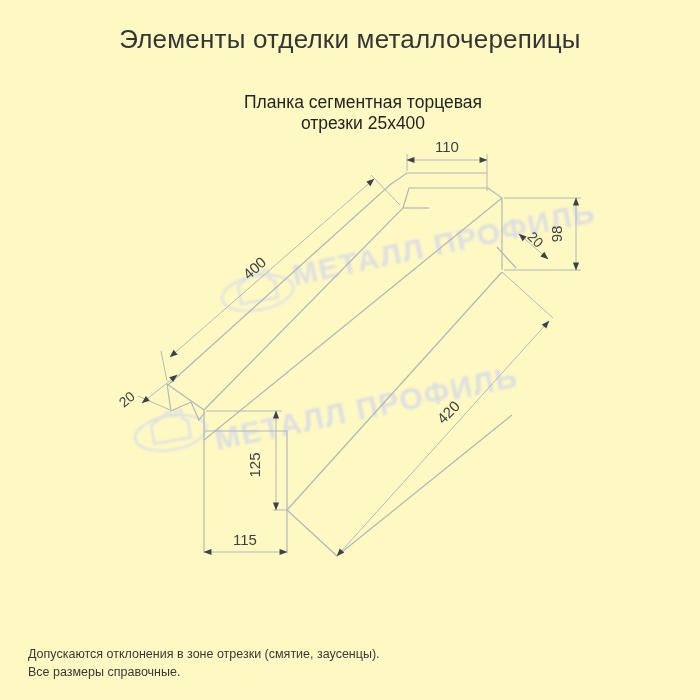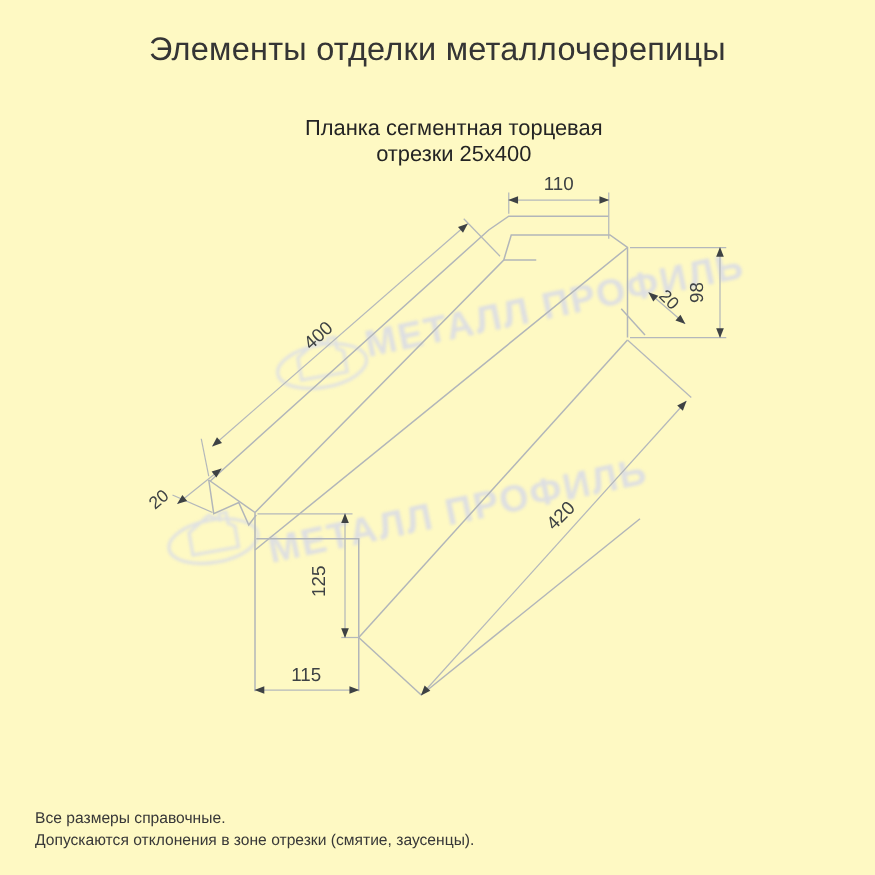--- a/index.html
+++ b/index.html
@@ -107,17 +107,17 @@
       <text class="dt dts" transform="rotate(45 532 243)" x="532" y="243">20</text>
       <text class="dt" transform="rotate(-42 258 272)" x="258" y="272">400</text>
       <text class="dt" transform="rotate(-45 452 416)" x="452" y="416">420</text>
       <text class="dt dts" transform="rotate(-40 130 403)" x="130" y="403">20</text>
       <text class="dt" transform="rotate(-90 260 465)" x="260" y="465">125</text>
       <text class="dt" x="245" y="545">115</text>
     </g>
   </svg>
 
   <div class="footer">
+    <div>Допускаются отклонения в зоне отрезки (смятие, заусенцы).</div>
     <div>Все размеры справочные.</div>
-    <div>Допускаются отклонения в зоне отрезки (смятие, заусенцы).</div>
   </div>
 
 </div>
 
 </body></html>

